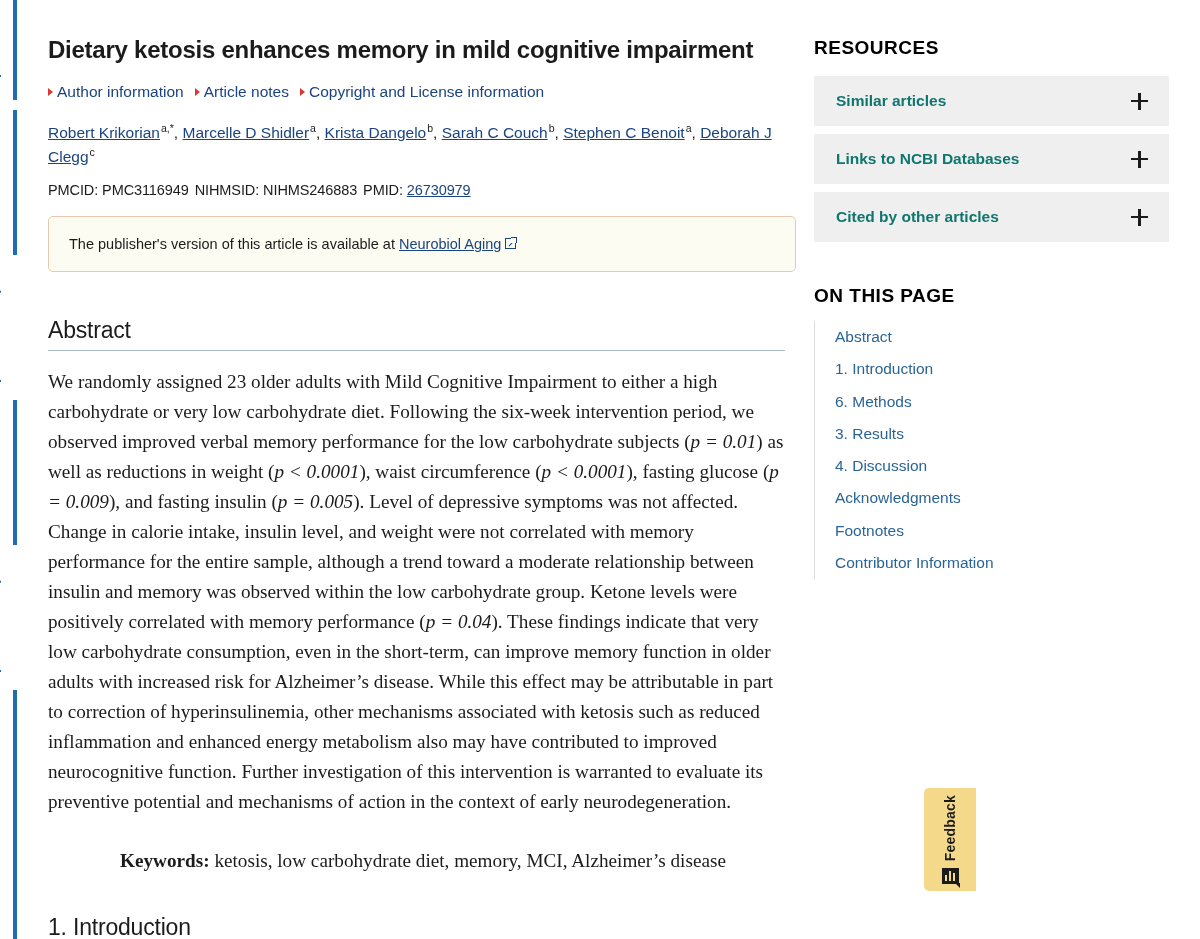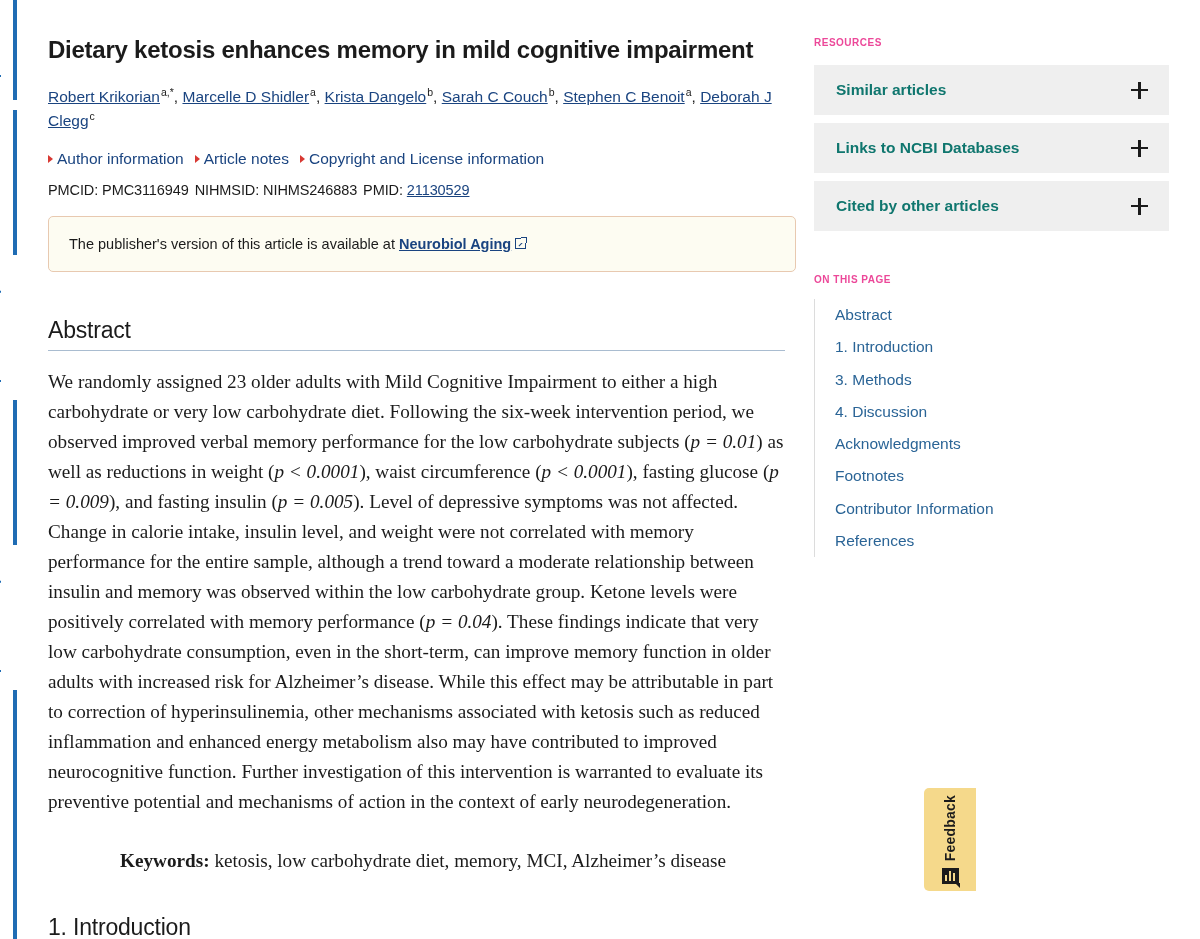--- a/index.html
+++ b/index.html
@@ -133,21 +133,20 @@
     border: 1px solid #e8c9b0;
     border-radius: 5px;
     padding: 19px 20px;
     font-size: 14.5px;
     color: #1b1b1b;
   }
   .ext-link {
     color: #1a4480;
     text-decoration: underline;
     cursor: pointer;
-    font-weight: bold;
   }
   .ext-icon {
     display: inline-block;
     width: 9px; height: 9px;
     border: 1.4px solid #1a4480;
     position: relative;
     margin-left: 4px;
     vertical-align: 0px;
   }
   .ext-icon:before {
@@ -207,24 +206,24 @@
     margin: 0;
     padding-top: 38px;
     font-size: 23px;
     font-weight: 400;
     color: #1b1b1b;
     letter-spacing: -0.2px;
   }
 
   
   .side-heading {
-    font-size: 10px;
+    font-size: 19px;
     font-weight: 700;
     letter-spacing: 0.5px;
-    color: #ec4899;
+    color: #000000;
     text-transform: uppercase;
   }
   #resources-heading { padding-top: 33px; }
   #resources-list { margin-top: 17px; }
   .resource-panel {
     width: 355px;
     box-sizing: border-box;
     background: #efefef;
     height: 50px;
     display: flex;
@@ -328,34 +327,34 @@
 
   <div class="wm-rule" style="top:690px;height:249px;"></div>
 </div>
 
 <div id="page">
 
   <div id="article-column">
 
     <h1 id="article-title">Dietary ketosis enhances memory in mild cognitive impairment</h1>
 
+    <div id="meta-links">
+      <span class="meta-link"><span class="tri"></span><span>Author information</span></span><span class="meta-link"><span class="tri"></span><span>Article notes</span></span><span class="meta-link"><span class="tri"></span><span>Copyright and License information</span></span>
+    </div>
+
     <div id="author-list">
       <span class="author-link">Robert Krikorian</span><span class="author-sup">a,*</span>,
       <span class="author-link">Marcelle D Shidler</span><span class="author-sup">a</span>,
       <span class="author-link">Krista Dangelo</span><span class="author-sup">b</span>,
       <span class="author-link">Sarah C Couch</span><span class="author-sup">b</span>,
       <span class="author-link">Stephen C Benoit</span><span class="author-sup">a</span>,
       <span class="author-link">Deborah J Clegg</span><span class="author-sup">c</span>
     </div>
 
-    <div id="meta-links">
-      <span class="meta-link"><span class="tri"></span><span>Author information</span></span><span class="meta-link"><span class="tri"></span><span>Article notes</span></span><span class="meta-link"><span class="tri"></span><span>Copyright and License information</span></span>
-    </div>
-
-    <div id="ids-line"><span>PMCID:</span> <span>PMC3116949</span><span class="sep"></span><span>NIHMSID:</span> <span>NIHMS246883</span><span class="sep"></span><span>PMID:</span> <span class="id-link">21130529</span></div>
+    <div id="ids-line"><span>PMCID:</span> <span>PMC3116949</span><span class="sep"></span><span>NIHMSID:</span> <span>NIHMS246883</span><span class="sep"></span><span>PMID:</span> <span class="id-link">26730979</span></div>
 
     <div id="publisher-notice"><span>The publisher's version of this article is available at</span> <span class="ext-link">Neurobiol Aging</span><span class="ext-icon"></span></div>
 
     <h2 id="abstract-heading">Abstract</h2>
     <div id="abstract-rule"></div>
 
     <div id="abstract-body"><span>We randomly assigned 23 older adults with Mild Cognitive Impairment to either a high carbohydrate or very low carbohydrate diet. Following the six-week intervention period, we observed improved verbal memory performance for the low carbohydrate subjects (</span><span class="pval">p = 0.01</span><span>) as well as reductions in weight (</span><span class="pval">p &lt; 0.0001</span><span>), waist circumference (</span><span class="pval">p &lt; 0.0001</span><span>), fasting glucose (</span><span class="pval">p = 0.009</span><span>), and fasting insulin (</span><span class="pval">p = 0.005</span><span>). Level of depressive symptoms was not affected. Change in calorie intake, insulin level, and weight were not correlated with memory performance for the entire sample, although a trend toward a moderate relationship between insulin and memory was observed within the low carbohydrate group. Ketone levels were positively correlated with memory performance (</span><span class="pval">p = 0.04</span><span>). These findings indicate that very low carbohydrate consumption, even in the short-term, can improve memory function in older adults with increased risk for Alzheimer’s disease. While this effect may be attributable in part to correction of hyperinsulinemia, other mechanisms associated with ketosis such as reduced inflammation and enhanced energy metabolism also may have contributed to improved neurocognitive function. Further investigation of this intervention is warranted to evaluate its preventive potential and mechanisms of action in the context of early neurodegeneration.</span></div>
 
     <div id="keywords-line"><span id="keywords-label">Keywords:</span> <span>ketosis, low carbohydrate diet, memory, MCI, Alzheimer’s disease</span></div>
 
@@ -379,26 +378,26 @@
         <span class="resource-label">Cited by other articles</span>
         <span class="plus-icon"></span>
       </div>
     </div>
 
     <div id="onthispage-heading" class="side-heading">ON THIS PAGE</div>
 
     <nav id="toc-nav">
       <a class="toc-item">Abstract</a>
       <a class="toc-item">1. Introduction</a>
-      <a class="toc-item">3. Methods</a>
+      <a class="toc-item">6. Methods</a>
+      <a class="toc-item">3. Results</a>
       <a class="toc-item">4. Discussion</a>
       <a class="toc-item">Acknowledgments</a>
       <a class="toc-item">Footnotes</a>
       <a class="toc-item">Contributor Information</a>
-      <a class="toc-item">References</a>
     </nav>
   </div>
 
   <div id="feedback-tab">
     <span id="feedback-label">Feedback</span>
     <span id="feedback-icon">
       <span class="bar b1"></span>
         <span class="bar b2"></span>
         <span class="bar b3"></span>
         <span class="tail"></span>

